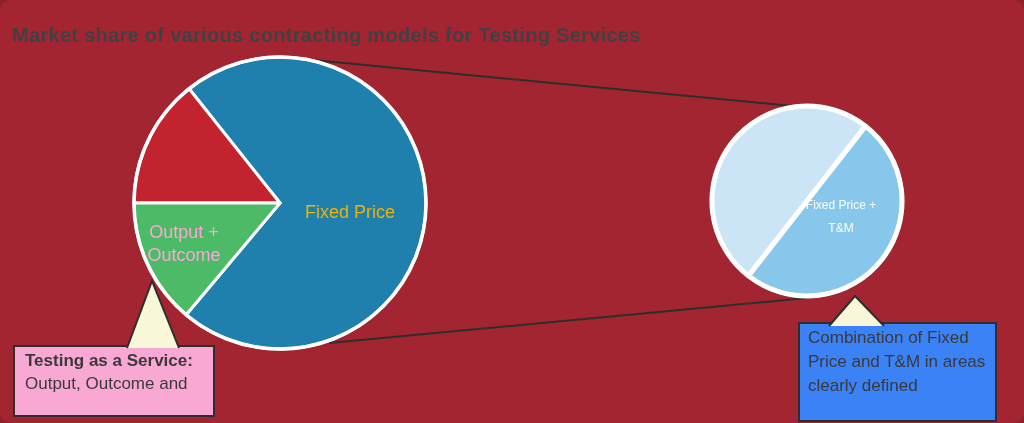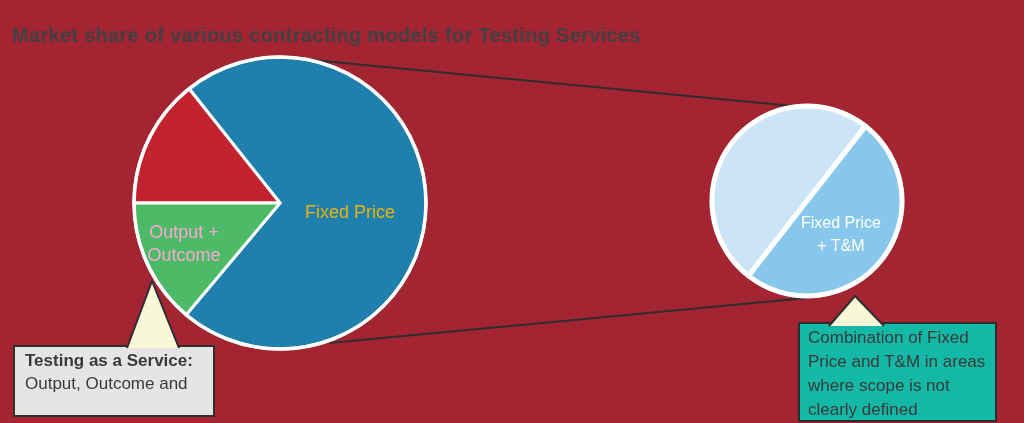--- a/index.html
+++ b/index.html
@@ -1,36 +1,36 @@
 <!DOCTYPE html>
 <html><head>
 <meta charset="utf-8">
 <style>
   * { margin:0; padding:0; box-sizing:border-box; }
   html,body { background:#8f1f2b; }
   body { font-family:"Liberation Sans", sans-serif; }
   #stage {
     position:relative; width:1024px; height:423px;
-    background:#a32532; overflow:hidden;
+    background:#a32532; overflow:hidden;border-radius:11px;
   }
   #main-svg { position:absolute; left:0; top:0; z-index:1; }
   #tail-svg { position:absolute; left:0; top:0; z-index:4; pointer-events:none; }
 
   .page-title {
     position:absolute; left:12px; top:24px; z-index:2;
     font-size:20px; font-weight:bold; letter-spacing:0.3px;
     color:#414144; white-space:nowrap;
   }
 
   .lbl { position:absolute; z-index:2; text-align:center; }
   .lbl-fixed-price { left:280px; top:202px; width:140px; font-size:18px; line-height:20px; color:#eab308; white-space:nowrap; }
   .lbl-pure-tm     { left:132px; top:164px; width:120px; font-size:18px; line-height:20px; color:#ffffff; white-space:nowrap; }
   .lbl-output-outcome { left:134px; top:221px; width:100px; font-size:18px; line-height:23px; color:#f9a8d4; }
   .lbl-managed-services { left:728px; top:147px; width:96px; font-size:17px; line-height:19px; color:#464646; }
-  .lbl-fixed-price-tm   { left:796px; top:211px; width:90px; font-size:16px; line-height:23px; color:#ffffff; }
+  .lbl-fixed-price-tm   { left:796px; top:194px; width:90px; font-size:12px; line-height:23px; color:#ffffff; }
 
   .callout {
     position:absolute; z-index:3;
     background:#f8f8d8; border:2px solid #2e2e2e;
     color:#3a3a3a; font-size:17px;
   }
   .callout-left  { left:13px;  top:345px; width:202px; height:72px;  padding:2px 10px; line-height:23px; }
   .callout-right { left:798px; top:322px; width:199px; height:100px; padding:2px 8px;  line-height:24px; }
   .co-line { white-space:nowrap; }
   .co-bold { font-weight:bold; }
@@ -57,29 +57,28 @@
         </g>
       </g>
   </svg>
 
   <div class="page-title" style="color: rgb(65, 65, 68);">Market share of various contracting models for Testing Services</div>
 
   <div class="lbl lbl-fixed-price">Fixed Price</div>
   <div class="lbl lbl-output-outcome">Output + Outcome</div>
   <div class="lbl lbl-fixed-price-tm">Fixed Price + T&amp;M</div>
 
-  <div class="callout callout-left" style="background: #e5e5e5; border-color: rgb(46, 46, 46); color: rgb(58, 58, 58);">
+  <div class="callout callout-left" style="background: #f9a8d4; border-color: rgb(46, 46, 46); color: rgb(58, 58, 58);">
     <div class="co-line co-bold">Testing as a Service:</div>
     <div class="co-line">Output, Outcome and</div>
   </div>
 
-  <div class="callout callout-right" style="background: #14b8a6; border-color: rgb(46, 46, 46); color: rgb(58, 58, 58);">
+  <div class="callout callout-right" style="background: #3b82f6; border-color: rgb(46, 46, 46); color: rgb(58, 58, 58);">
     <div class="co-line">Combination of Fixed</div>
     <div class="co-line">Price and T&amp;M in areas</div>
-    <div class="co-line">where scope is not</div>
     <div class="co-line">clearly defined</div>
   </div>
 
   <svg id="tail-svg" width="1024" height="423" viewBox="0 0 1024 423">
     <path class="tail" d="M127,348 L152,281 L179,348" fill="#f8f8d8" stroke="#2e2e2e" stroke-width="2"></path>
     <path class="tail" d="M829,326 L855,296 L884,326" fill="#f8f8d8" stroke="#2e2e2e" stroke-width="2"></path>
   </svg>
 
 </div>
 

